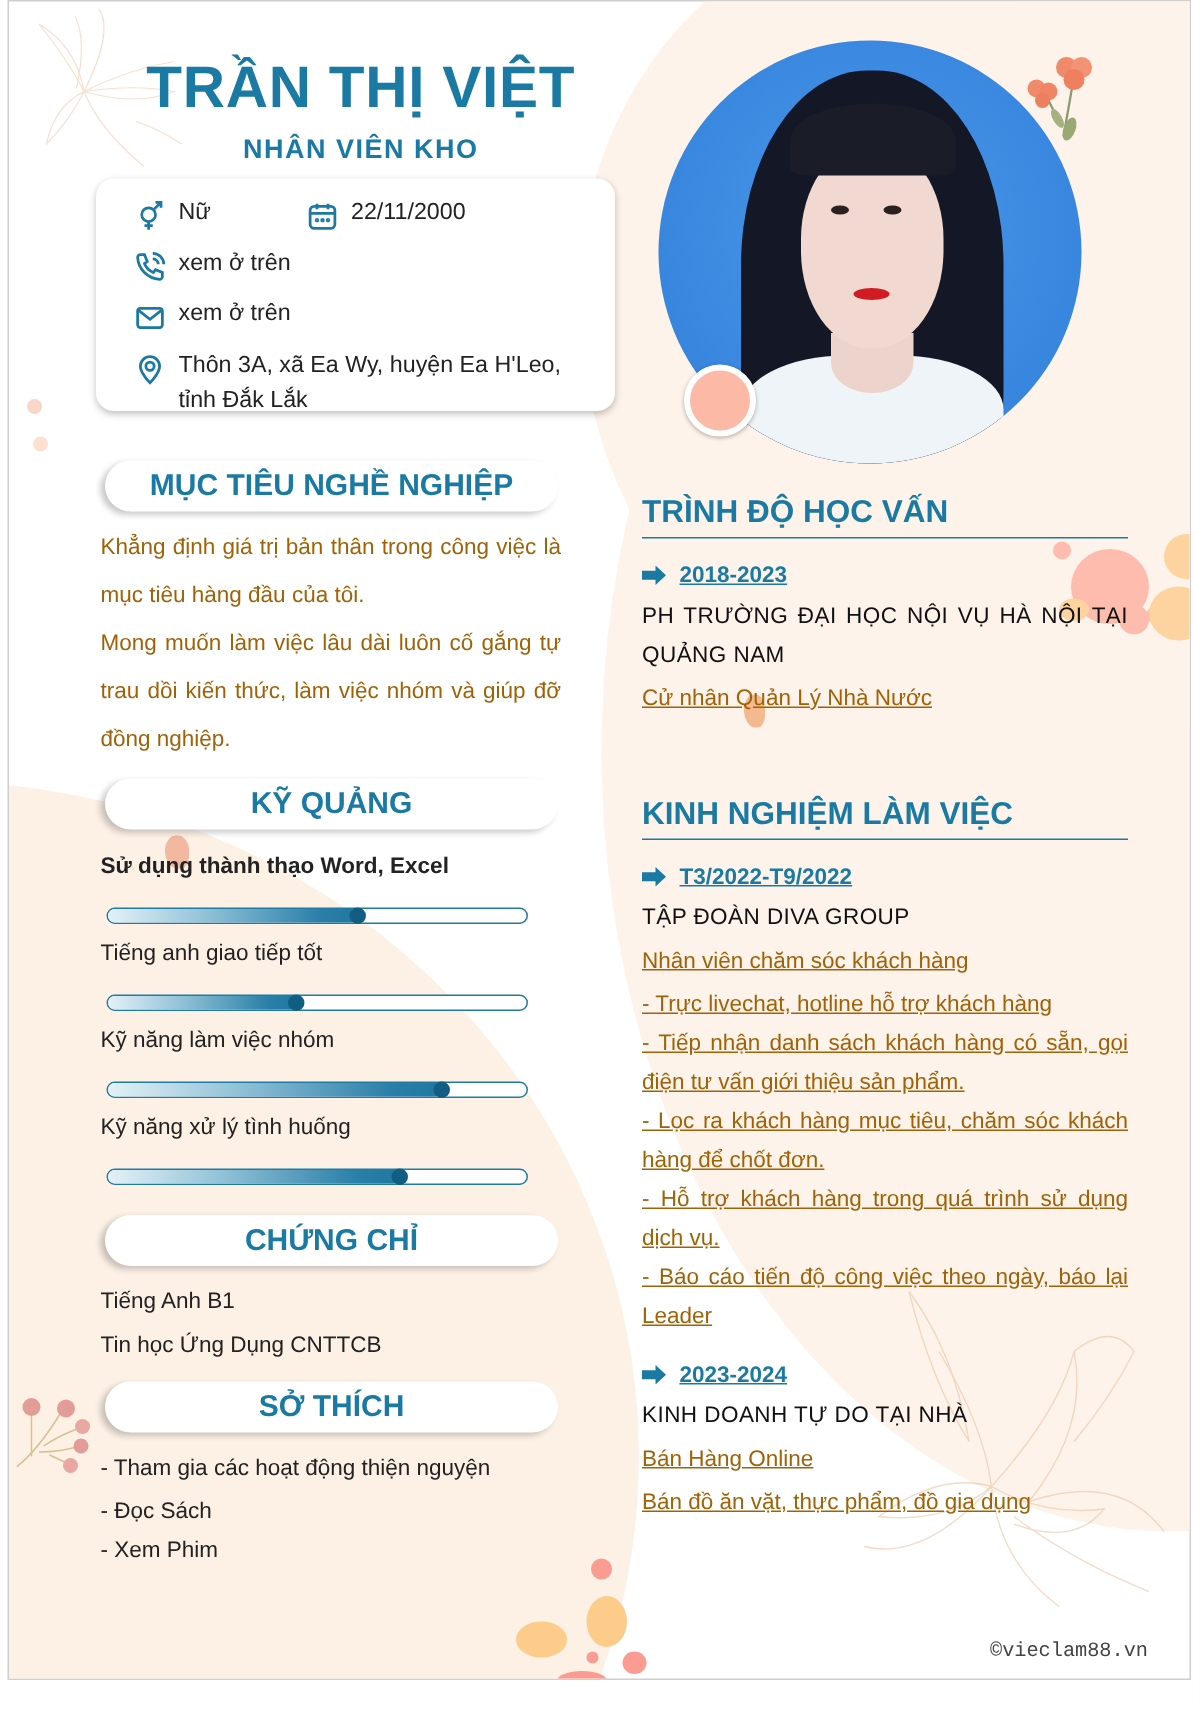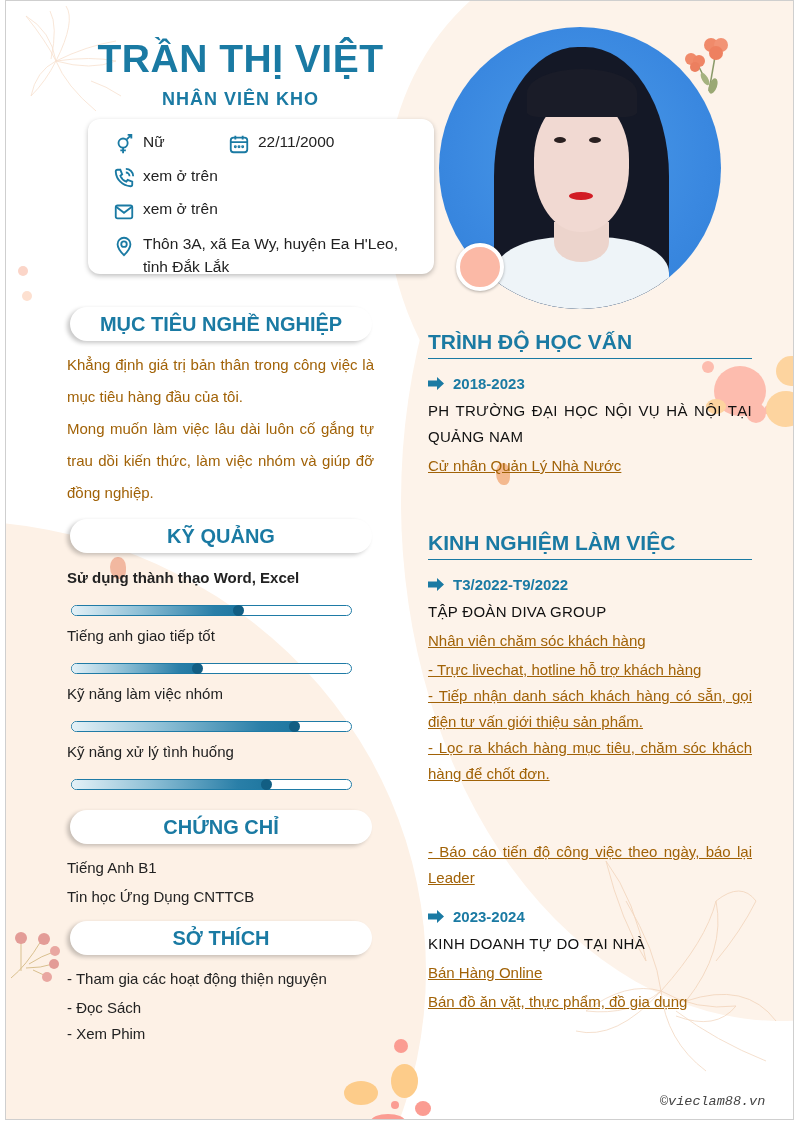--- a/index.html
+++ b/index.html
@@ -34,21 +34,20 @@
     }
     .title {
       position: absolute; left: 62px; top: 88px; width: 345px; text-align: center;
       font-size: 18px; font-weight: bold; color: #1a7aa3; letter-spacing: 1px;
     }
 
     .contact-card {
       position: absolute; left: 58px; top: 118px; width: 346px; height: 155px;
       background: #ffffff; border-radius: 12px;
       box-shadow: 0 2px 5px rgba(0,0,0,0.25);
-      margin-left: 24px;
     }
     .contact-row { position: absolute; display: flex; align-items: flex-start; font-size: 15.5px; color: #222; }
     .contact-row .ico { width: 22px; height: 22px; margin-right: 8px; flex: none; }
     .contact-row .ico svg { width: 22px; height: 22px; display: block; }
 
     .photo-wrap {
       position: absolute; left: 433px; top: 26px; width: 282px; height: 282px;
       border-radius: 50%; overflow: hidden;
       background: radial-gradient(circle at 50% 45%, #4b9be8 0%, #3a88e0 60%, #2f7ed6 100%);
     }
@@ -105,26 +104,26 @@
     }
 
     .list-text { position: absolute; left: 61px; font-size: 15px; color: #222; }
 
     
     .sec-head {
       position: absolute; left: 422px; width: 324px; padding-bottom: 4px;
       border-bottom: 1.5px solid #1a7aa3;
       font-size: 21px; font-weight: bold; color: #1a7aa3;
     }
-    .period { position: absolute; left: 422px; display: flex; align-items: center; font-size: 15px; font-weight: bold; color: #1a7aa3; }
+    .period { position: absolute; left: 422px; display: flex; align-items: center; font-size: 15px; font-weight: bold; color: #1a7aa3; text-decoration: underline; }
     .period .arrow { width: 16px; height: 13px; margin-right: 9px; }
     .r-bold { position: absolute; left: 422px; width: 324px; font-size: 15px; font-weight: normal; color: #111; text-align: justify; line-height: 26px; letter-spacing: 0.3px; }
     .r-text { position: absolute; left: 422px; width: 324px; font-size: 15px; color: #a16207; text-align: justify; line-height: 26px; text-decoration: underline; }
 
-    .watermark { position: absolute; left: 654px; top: 1093px; font-family: "Liberation Mono", monospace; font-size: 13.5px; color: #444; font-style: italic; }
+    .watermark { position: absolute; left: 654px; top: 1093px; font-family: "Liberation Mono", monospace; font-size: 13.5px; color: #444; }
   </style>
 </head>
 <body>
 
 <div class="page">
 
   <div class="bg-blob-top"></div>
   <div class="bg-blob-right"></div>
   <div class="bg-blob-left"></div>
 
@@ -329,20 +328,21 @@
     <svg class="arrow" viewBox="0 0 16 13">
         <path d="M0 3.5h9V0l7 6.5-7 6.5V9.5H0z" fill="#1a7aa3"></path>
       </svg>
     <span>T3/2022-T9/2022</span>
   </div>
   <div class="r-bold" style="top:598px;">TẬP ĐOÀN DIVA GROUP</div>
   <div class="r-text" style="top:627px;">Nhân viên chăm sóc khách hàng</div>
   <div class="r-text" style="top:656px;">- Trực livechat, hotline hỗ trợ khách hàng</div>
   <div class="r-text" style="top:682px;">- Tiếp nhận danh sách khách hàng có sẵn, gọi điện tư vấn giới thiệu sản phẩm.</div>
   <div class="r-text" style="top:734px;">- Lọc ra khách hàng mục tiêu, chăm sóc khách hàng để chốt đơn.</div>
+  <div class="r-text" style="top:786px;">- Hỗ trợ khách hàng trong quá trình sử dụng dịch vụ.</div>
   <div class="r-text" style="top:838px;">- Báo cáo tiến độ công việc theo ngày, báo lại Leader</div>
 
   <div class="period" style="top:907px;">
     <svg class="arrow" viewBox="0 0 16 13">
         <path d="M0 3.5h9V0l7 6.5-7 6.5V9.5H0z" fill="#1a7aa3"></path>
       </svg>
     <span>2023-2024</span>
   </div>
   <div class="r-bold" style="top:930px;">KINH DOANH TỰ DO TẠI NHÀ</div>
   <div class="r-text" style="top:959px;">Bán Hàng Online</div>

